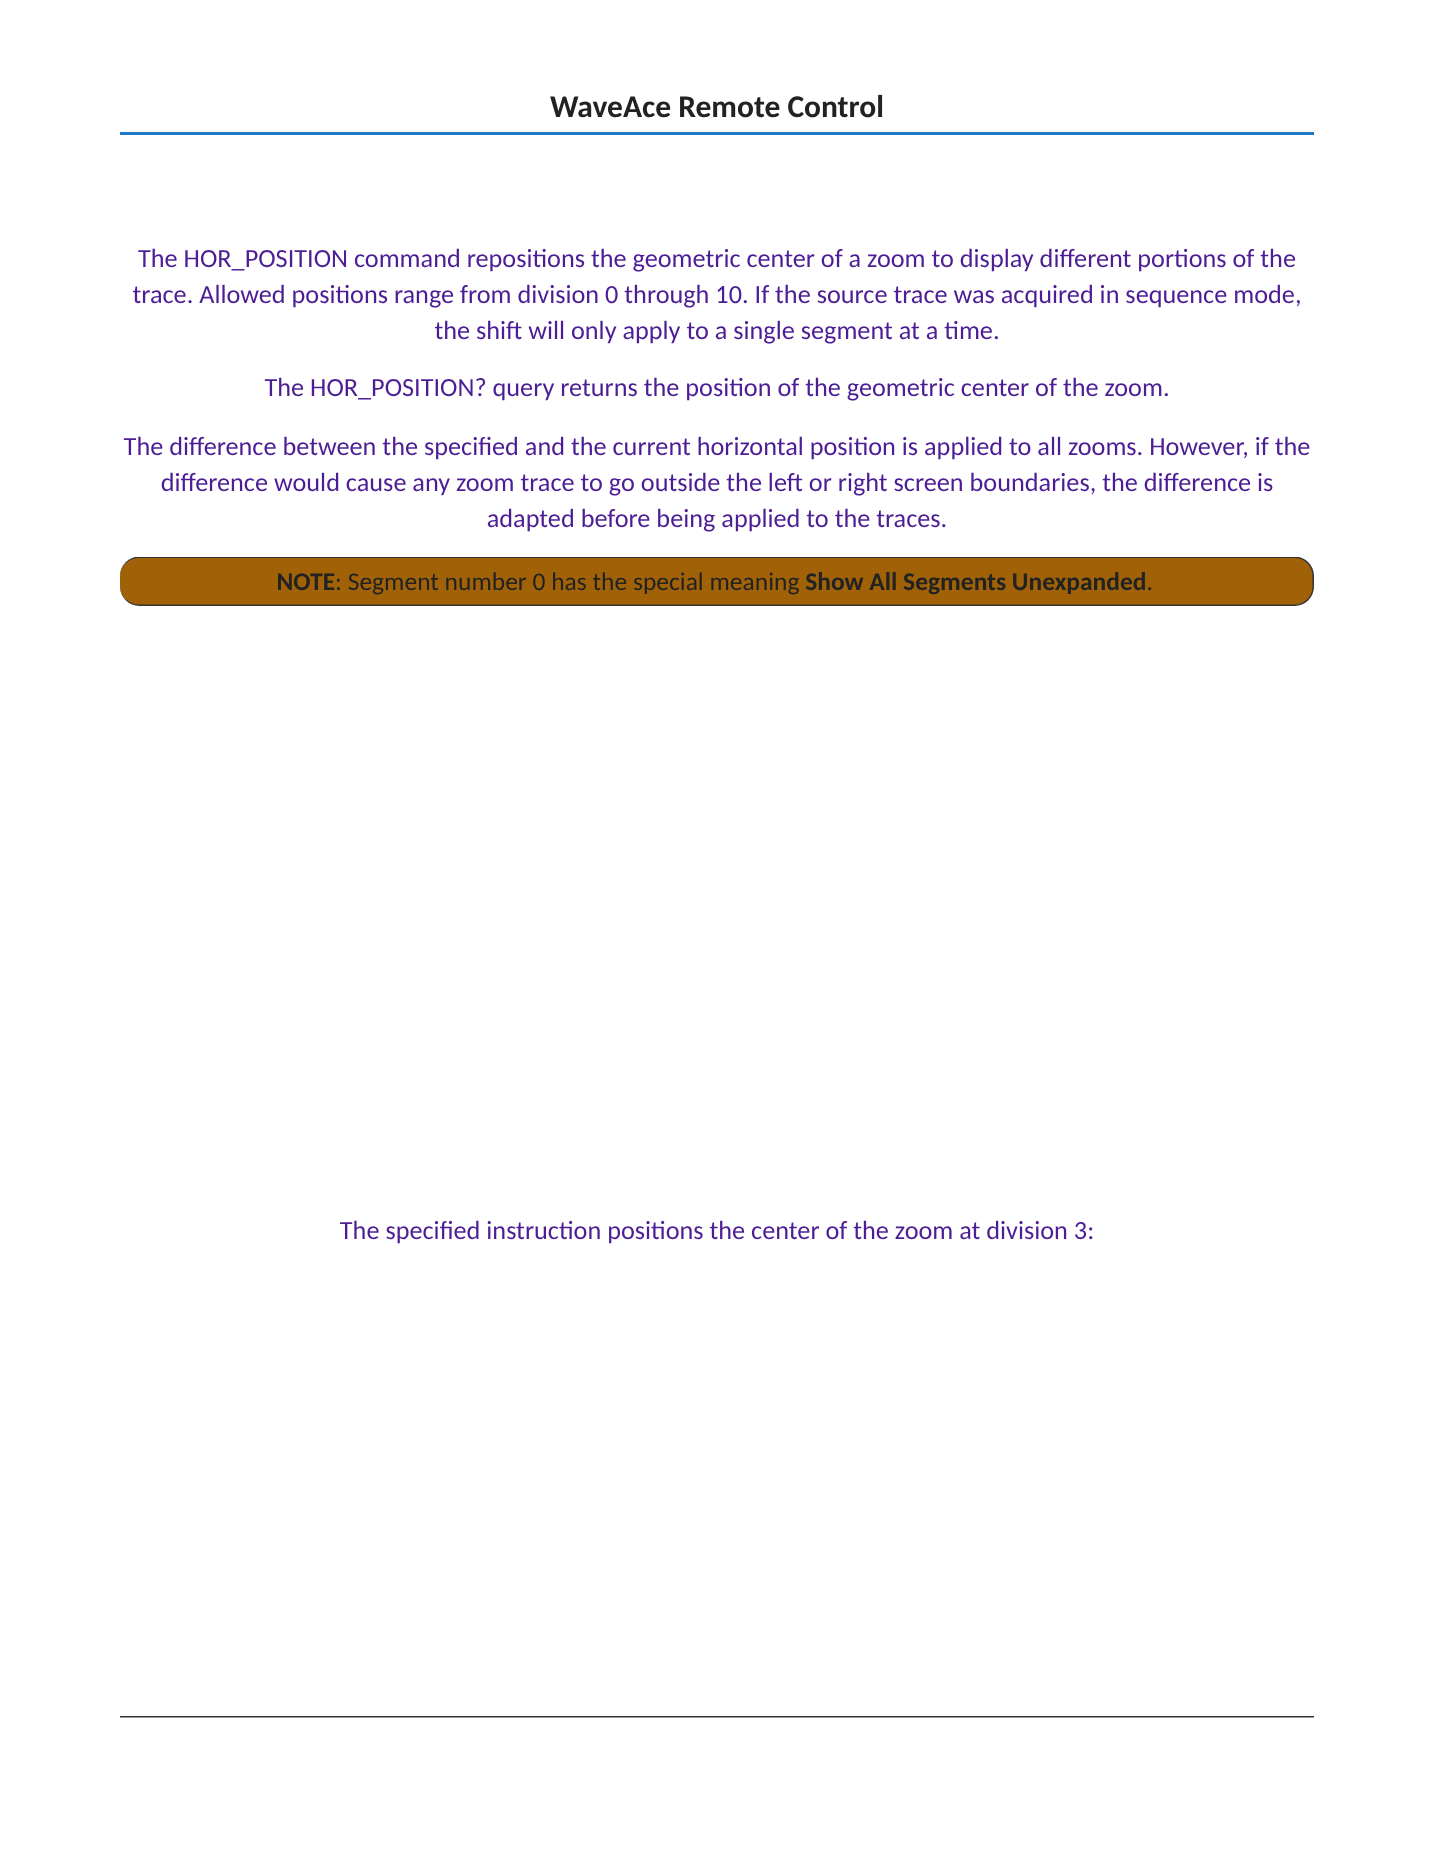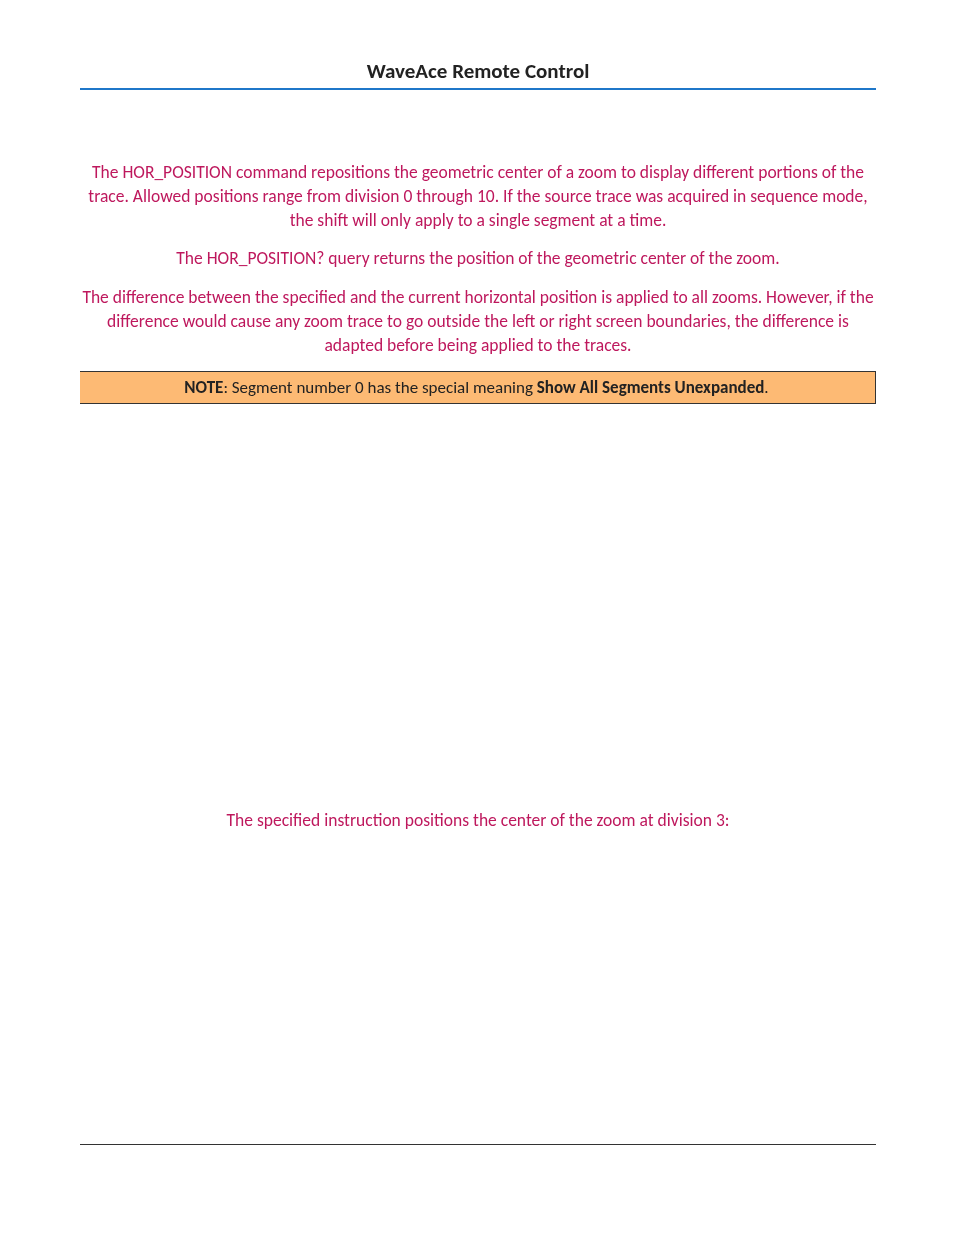--- a/index.html
+++ b/index.html
@@ -26,33 +26,34 @@
     padding-bottom: 4px;
   }
   .header-rule {
     border: none;
     border-top: 2px solid #1f77c9;
     margin: 0 0 70px 0;
   }
   .para {
     font-size: 17.5px;
     line-height: 1.38;
-    color: #be185d;
+    color: #4c1d95;
     margin: 0 0 14px 0;
   }
   .note-box {
-    background: #fdba74;
+    background: #a16207;
     border-top: 1px solid #333;
     border-bottom: 1px solid #333;
     border-right: 1px solid #333;
     padding: 4px 8px 4px 6px;
     font-size: 17px;
     line-height: 1.38;
     color: #222;
     margin: 8px 0 0 0;
+    border-radius: 13px;
   }
   .note-label { font-weight: 700; }
   .note-strong { font-weight: 700; }
   .spacer-1 { height: 172px; }
   .spacer-2 { height: 232px; }
   .footer-rule {
     position: absolute;
     left: 80px;
     right: 78px;
     bottom: 90px;

